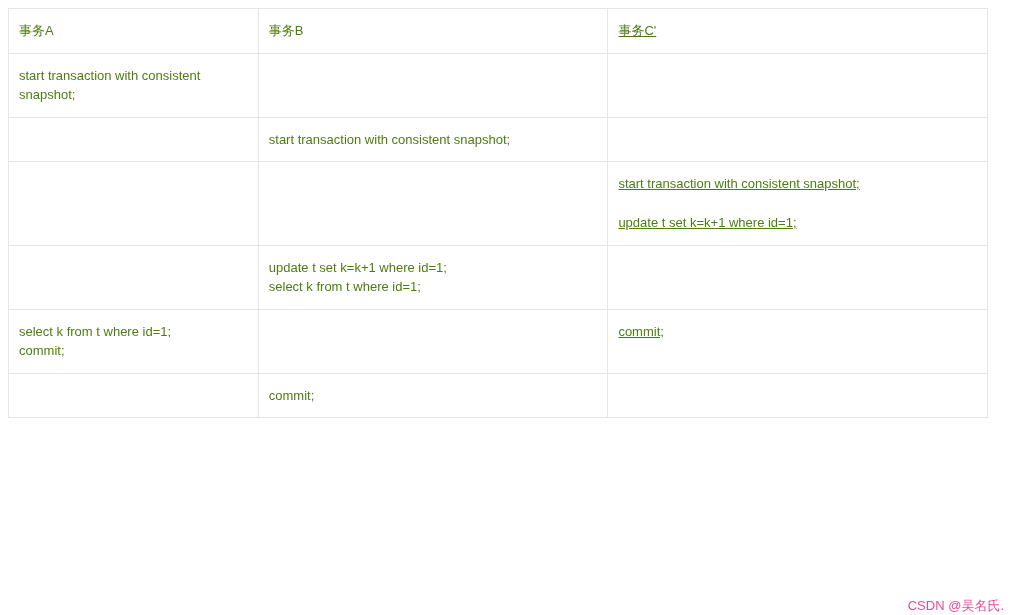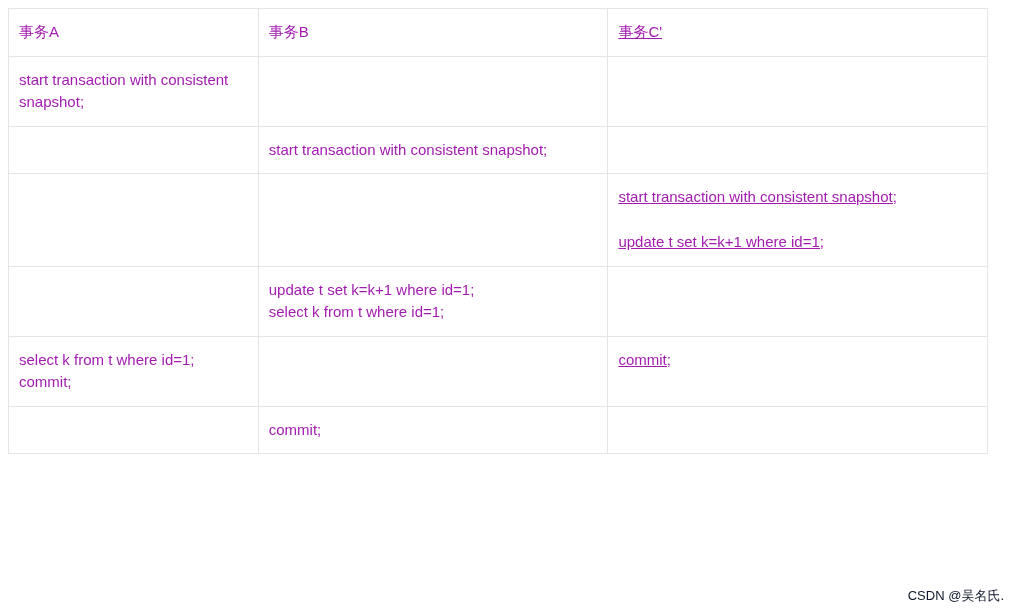--- a/index.html
+++ b/index.html
@@ -17,22 +17,22 @@
     }
     table {
       border-collapse: collapse;
       width: 980px;
     }
     th, td {
       border: 1px solid #e5e5e5;
       padding: 12px 10px;
       text-align: left;
       vertical-align: top;
-      font-size: 15px;
-      color: #a21caf;
+      font-size: 13px;
+      color: #4d7c0f;
       font-weight: normal;
       line-height: 1.5;
     }
     th {
       font-weight: normal;
     }
     .col-a {
       width: 250px;
     }
     .col-b {
@@ -41,24 +41,24 @@
     .col-c {
       width: 380px;
       text-decoration: underline;
     }
     .multiline {
       white-space: pre-line;
       margin-top: 38px;
     }
     .watermark {
       position: absolute;
-      bottom: 10px;
+      bottom: 0;
       right: 10px;
       font-size: 13px;
-      color: #0f172a;
+      color: #ec4899;
       font-family: Arial, sans-serif;
     }
   </style>
 </head>
 <body>
 
 <table>
   <thead>
     <tr>
       <th class="col-a">事务A</th>

